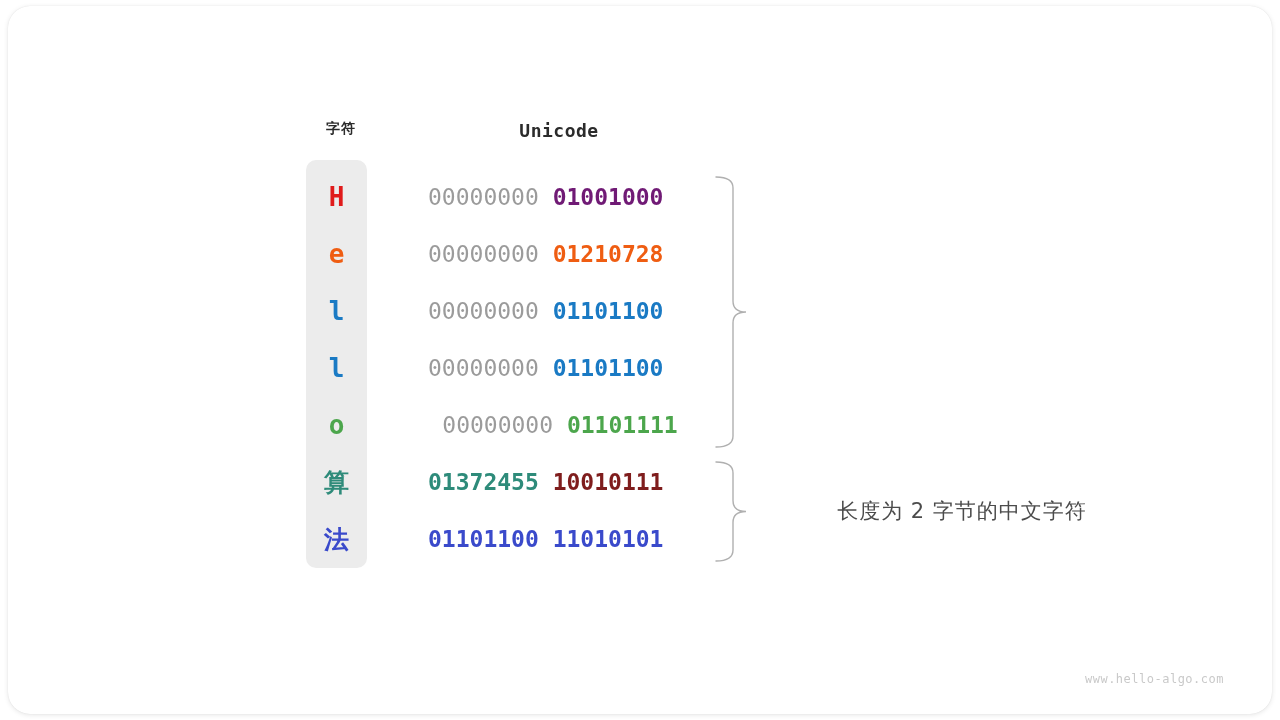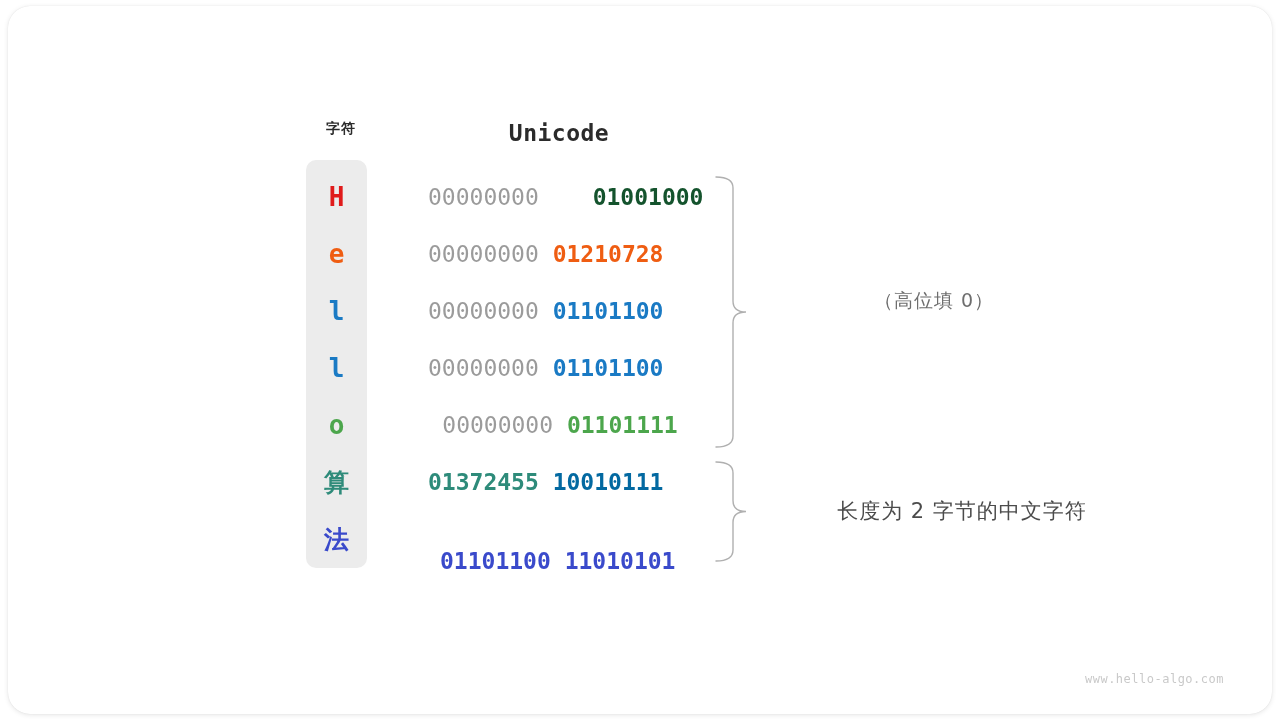--- a/index.html
+++ b/index.html
@@ -51,21 +51,21 @@
     font-family: "Liberation Sans", "DejaVu Sans", sans-serif;
     font-size: 14px;
     letter-spacing: 1px;
   }
   #hdr-unicode {
     left: 420px;
     top: 114px;
     width: 262px;
     text-align: center;
     font-family: "DejaVu Sans Mono", "Liberation Mono", monospace;
-    font-size: 23px;
+    font-size: 18px;
     letter-spacing: 0.5px;
   }
 
   
   #char-column {
     position: absolute;
     left: 298px;
     top: 154px;
     width: 61px;
     height: 408px;
@@ -146,41 +146,40 @@
 <div id="card">
   <div id="diagram">
 
     <div class="col-header" id="hdr-char">字符</div>
     <div class="col-header" id="hdr-unicode">Unicode</div>
 
     <div id="char-column"></div>
 
     <div id="rows-layer">
         <div class="row-char" style="top: 163px; color: rgb(224, 27, 27);">H</div>
-        <div class="row-bits" style="top: 163px;"><span style="color: rgb(155, 155, 155); font-weight: 500;">00000000</span><span> </span><span style="color: #14532d; margin-left: 40px;">01001000</span></div>
+        <div class="row-bits" style="top: 163px;"><span style="color: rgb(155, 155, 155); font-weight: 500;">00000000</span><span> </span><span style="color: #701a75;">01001000</span></div>
         <div class="row-char" style="top: 220px; color: rgb(239, 93, 18);">e</div>
         <div class="row-bits" style="top: 220px;"><span style="color: rgb(155, 155, 155); font-weight: 500;">00000000</span><span> </span><span style="color: rgb(239, 93, 18);">01210728</span></div>
         <div class="row-char" style="top: 277px; color: rgb(26, 122, 196);">l</div>
         <div class="row-bits" style="top: 277px;"><span style="color: rgb(155, 155, 155); font-weight: 500;">00000000</span><span> </span><span style="color: rgb(26, 122, 196);">01101100</span></div>
         <div class="row-char" style="top: 334px; color: rgb(26, 122, 196);">l</div>
         <div class="row-bits" style="top: 334px;"><span style="color: rgb(155, 155, 155); font-weight: 500;">00000000</span><span> </span><span style="color: rgb(26, 122, 196);">01101100</span></div>
         <div class="row-char" style="top: 391px; color: rgb(76, 166, 76);">o</div>
         <div class="row-bits" style="top: 391px; text-align: center;"><span style="color: rgb(155, 155, 155); font-weight: 500;">00000000</span><span> </span><span style="color: rgb(76, 166, 76);">01101111</span></div>
         <div class="row-char cjk" style="top: 448px; color: rgb(46, 139, 122);">算</div>
-        <div class="row-bits" style="top: 448px;"><span style="color: rgb(46, 139, 122);">01372455</span><span> </span><span style="color: #0369a1;">10010111</span></div>
+        <div class="row-bits" style="top: 448px;"><span style="color: rgb(46, 139, 122);">01372455</span><span> </span><span style="color: #7f1d1d;">10010111</span></div>
         <div class="row-char cjk" style="top: 505px; color: rgb(58, 74, 203);">法</div>
-        <div class="row-bits" style="top: 527px; margin-left: 12px;"><span style="color: rgb(58, 74, 203);">01101100</span><span> </span><span style="color: rgb(58, 74, 203);">11010101</span></div>
+        <div class="row-bits" style="top: 505px;"><span style="color: rgb(58, 74, 203);">01101100</span><span> </span><span style="color: rgb(58, 74, 203);">11010101</span></div>
       </div>
 
     <div id="groups-layer">
         <svg class="brace" width="34" height="272" style="left: 706px; top: 169.5px;">
           <path d="M 2 1 q 17 0 17 11 L 19 125 q 0 11 13 11 q -13 0 -13 11 L 19 260 q 0 11 -17 11" fill="none" stroke="#b0b0b0" stroke-width="1.4" stroke-linecap="round"></path>
         </svg>
         <div class="group-note" style="left: 776px; width: 300px; top: 275px;">
-          <span class="line2">（高位填 0）</span>
         </div>
         <svg class="brace" width="34" height="101" style="left: 706px; top: 454.5px;">
           <path d="M 2 1 q 17 0 17 11 L 19 39.5 q 0 11 13 11 q -13 0 -13 11 L 19 89 q 0 11 -17 11" fill="none" stroke="#b0b0b0" stroke-width="1.4" stroke-linecap="round"></path>
         </svg>
         <div class="group-note" style="left: 804px; width: 300px; top: 491px;">
           <span class="line1">长度为 2 字节的中文字符</span>
         </div>
       </div>
 
     <div id="watermark">www.hello-algo.com</div>

